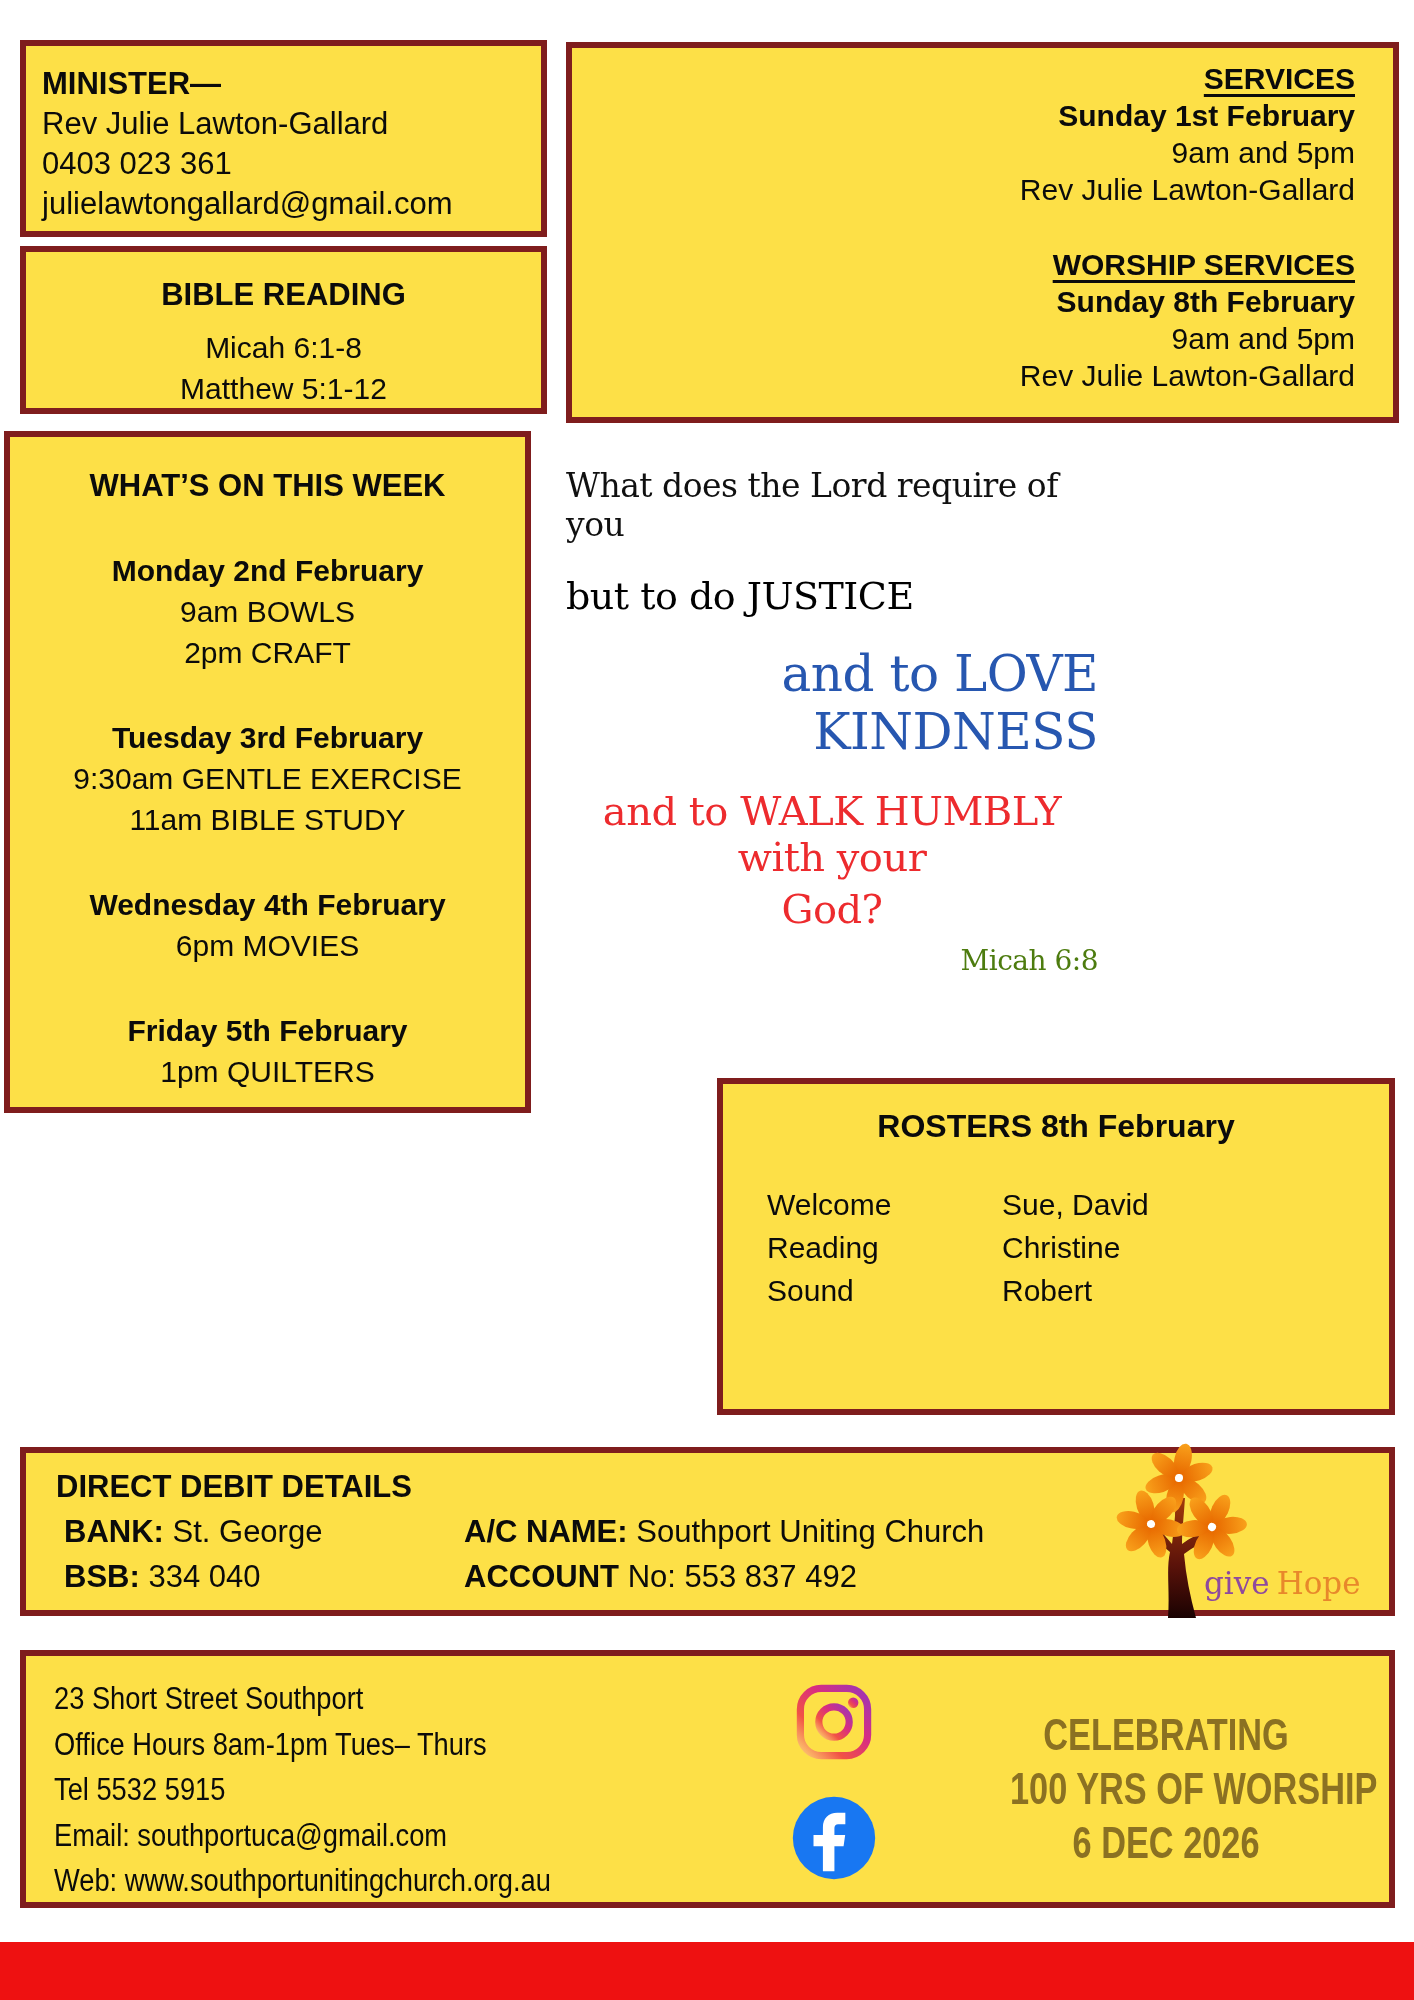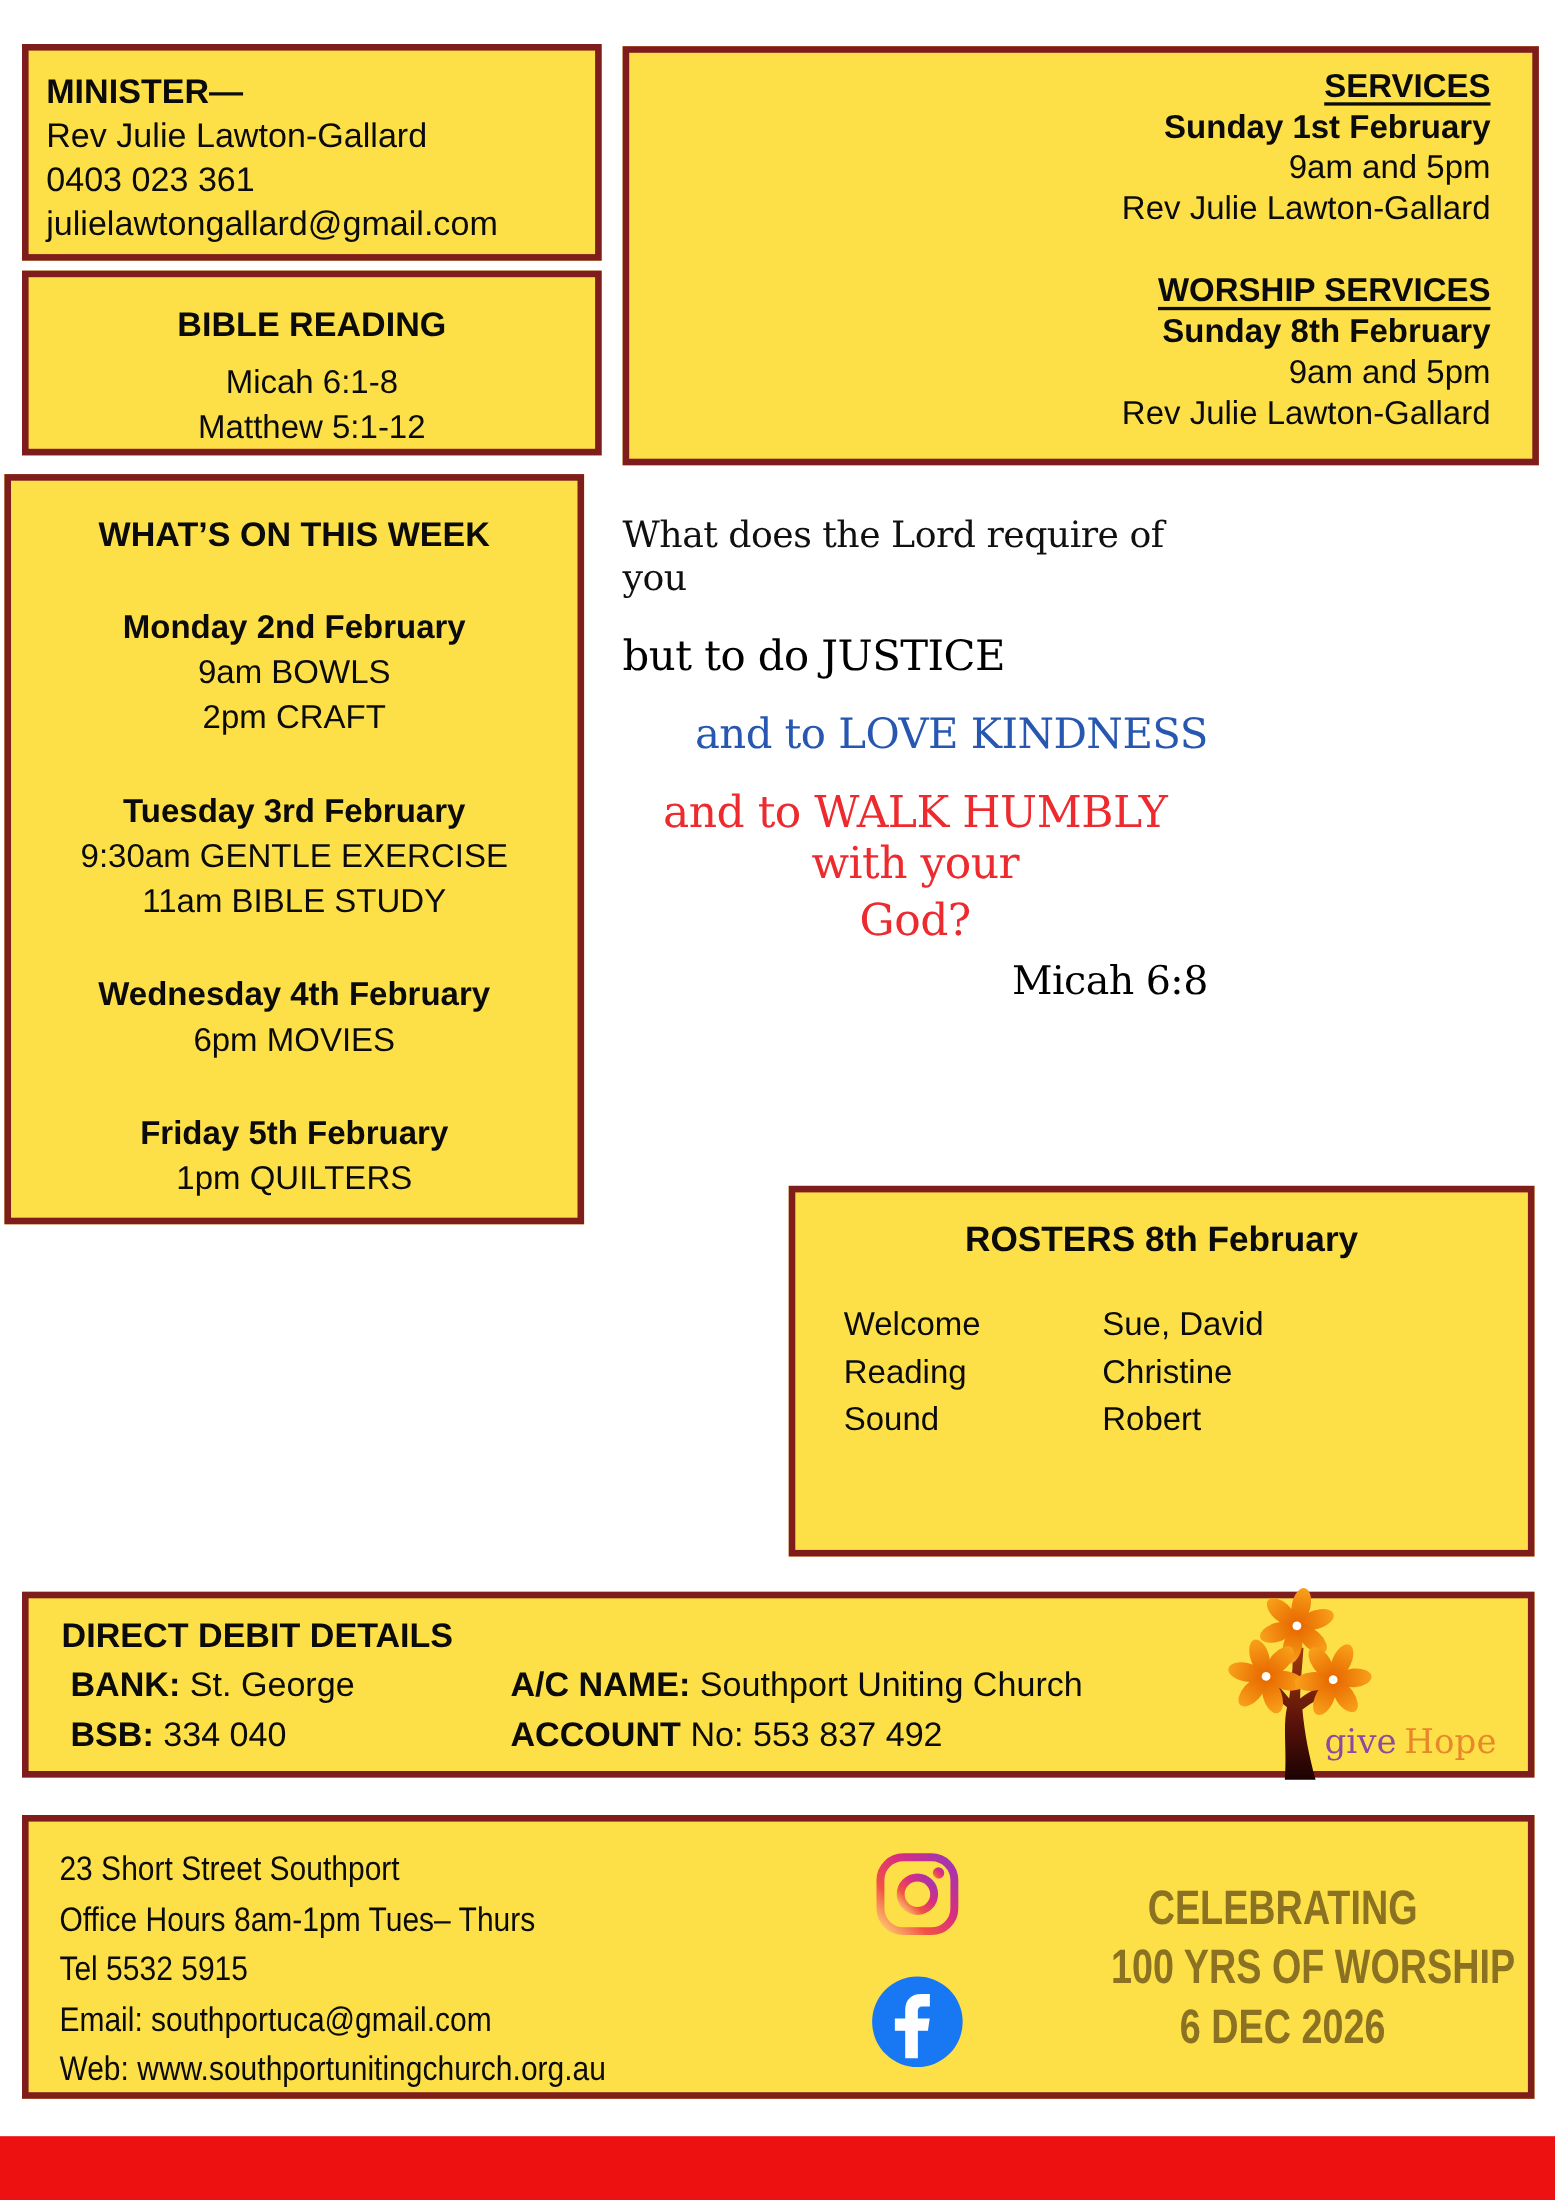--- a/index.html
+++ b/index.html
@@ -29,24 +29,24 @@
   #whatson-box { left:4px; top:431px; width:527px; height:682px; text-align:center; padding-top:28px; font-size:30px; line-height:41px; }
   #whatson-box .title { font-weight:700; font-size:31px; }
   .wo-day { margin-top:44px; }
   .wo-dayname { font-weight:700; }
 
   
   #quote { position:absolute; left:566px; top:466px; width:532px; font-family:"DejaVu Serif", serif; }
   .q-line { letter-spacing:-0.5px; }
   .q1 { font-size:33px; color:#101010; text-align:left;  margin-bottom:30px; }
   .q2 { font-size:38px; color:#000000; text-align:left;  margin-bottom:27px; }
-  .q3 { font-size:38px; color:#2757B0; text-align:right; margin-bottom:27px; }
+  .q3 { font-size:50px; color:#2757B0; text-align:right; margin-bottom:27px; }
   .q4 { font-size:40px; color:#ED2B2E; text-align:center; margin-bottom:6px; }
   .q5 { font-size:40px; color:#ED2B2E; text-align:center; margin-bottom:12px; }
-  .q6 { font-size:36px; color:#000000; text-align:right; }
+  .q6 { font-size:28px; color:#4d7c0f; text-align:right; }
 
   
   #rosters-box { left:717px; top:1078px; width:678px; height:337px; }
   #rosters-box .title { text-align:center; font-weight:700; font-size:32px; margin-top:24px; }
   .r-table { margin:38px 0 0 44px; font-size:30px; line-height:43px; }
   .r-row { display:grid; grid-template-columns:235px 1fr; }
   .r-people { white-space:pre-line; }
 
   
   #debit-box { left:20px; top:1447px; width:1375px; height:169px; font-size:31px; overflow:visible; }

